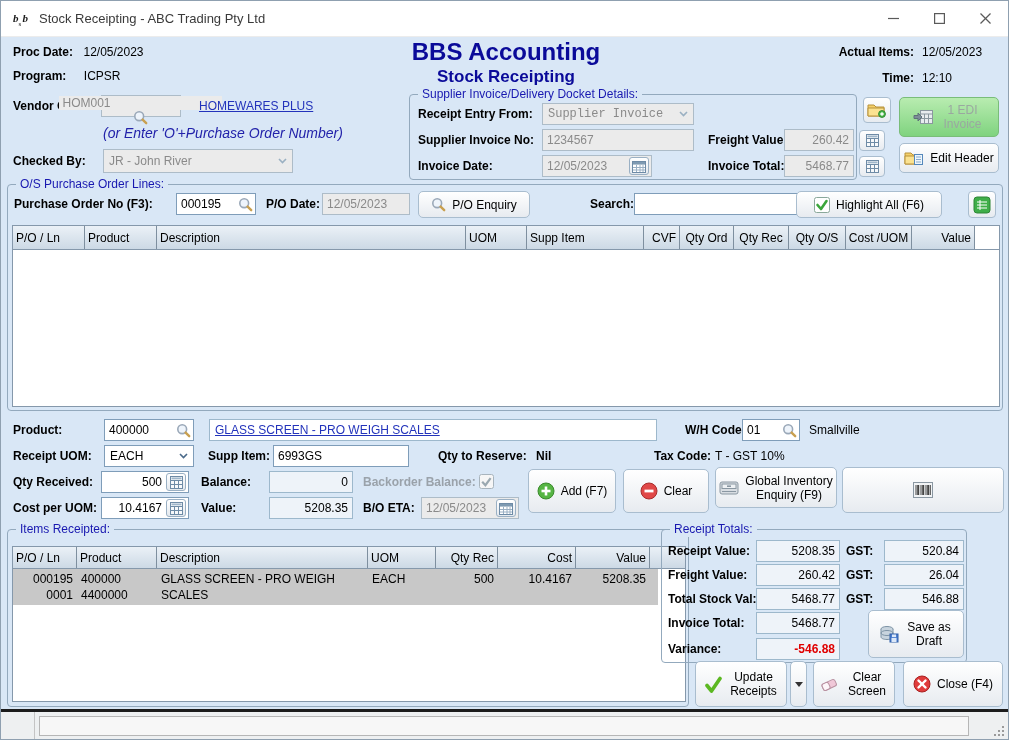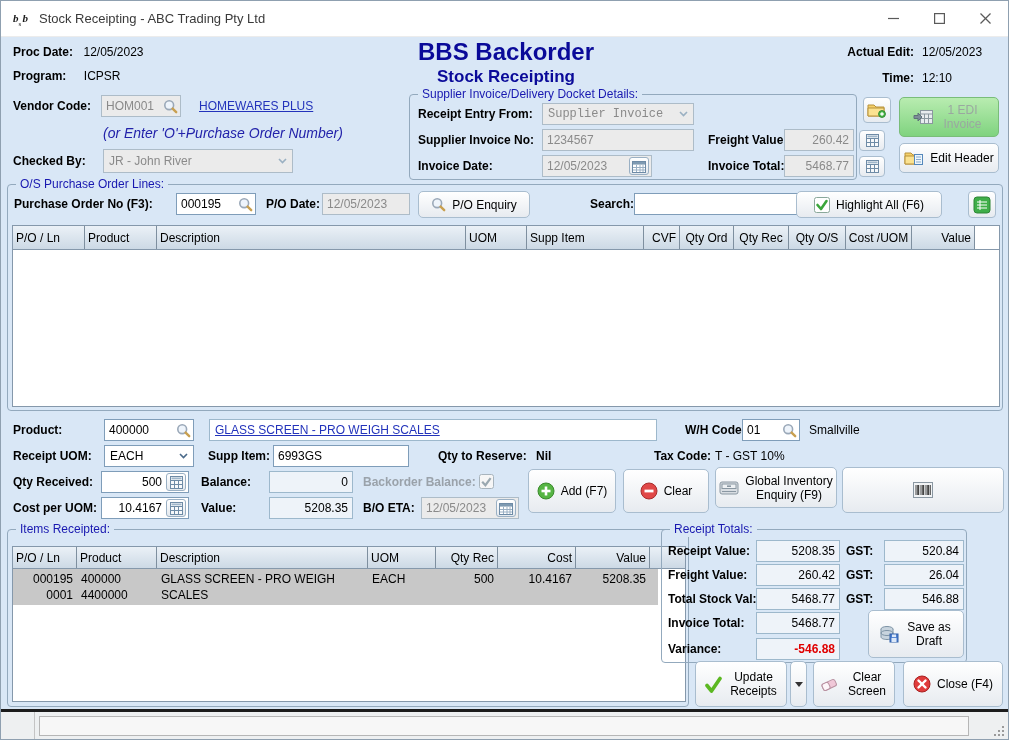--- a/index.html
+++ b/index.html
@@ -108,31 +108,31 @@
   <div class="main">
 
     <div class="a" style="left:12px; top:4px;">
       <span class="lbl">Proc Date:</span>
       <span class="txt" style="margin-left:6px;">12/05/2023</span>
     </div>
     <div class="a" style="left:12px; top:28px;">
       <span class="lbl">Program:</span>
       <span class="txt" style="margin-left:13px;">ICPSR</span>
     </div>
-    <div class="a h1" style="left:355px; top:2px; width:300px;">BBS Backorder</div>
+    <div class="a h1" style="left:355px; top:2px; width:300px;">BBS Accounting</div>
     <div class="a h2" style="left:355px; top:29px; width:300px;">Stock Receipting</div>
     <div class="a" style="right:14px; top:4px; display:grid; grid-template-columns:auto 72px; column-gap:8px; row-gap:4px;">
-      <span class="lbl" style="text-align:right;">Actual Edit:</span>
+      <span class="lbl" style="text-align:right;">Actual Items:</span>
       <span class="txt">12/05/2023</span>
       <span class="lbl" style="text-align:right;">Time:</span>
       <span class="txt">12:10</span>
     </div>
 
     <span class="a lbl" style="left:12px; top:58px;">Vendor Code:</span>
-    <div class="iwrap dis" style="left:100px; top:58px; width:80px;">
+    <div class="iwrap dis" style="left:100px; top:58px; width:80px;flex-direction:column;">
       <input readonly="" value="HOM001" style="">
       <span style="display:flex;">
         <svg width="15" height="15" viewBox="0 0 15 15">
             <circle cx="6.2" cy="6.2" r="4.4" fill="#eef4fb" stroke="#9aa8b8" stroke-width="1.6"></circle>
             <line x1="9.6" y1="9.6" x2="13.2" y2="13.2" stroke="#c9a050" stroke-width="2.4" stroke-linecap="round"></line>
           </svg>
       </span>
     </div>
     <span class="a lnk" style="left:198px; top:58px;">HOMEWARES PLUS</span>
     <span class="a hint" style="left:102px; top:86px;">(or Enter 'O'+Purchase Order Number)</span>

